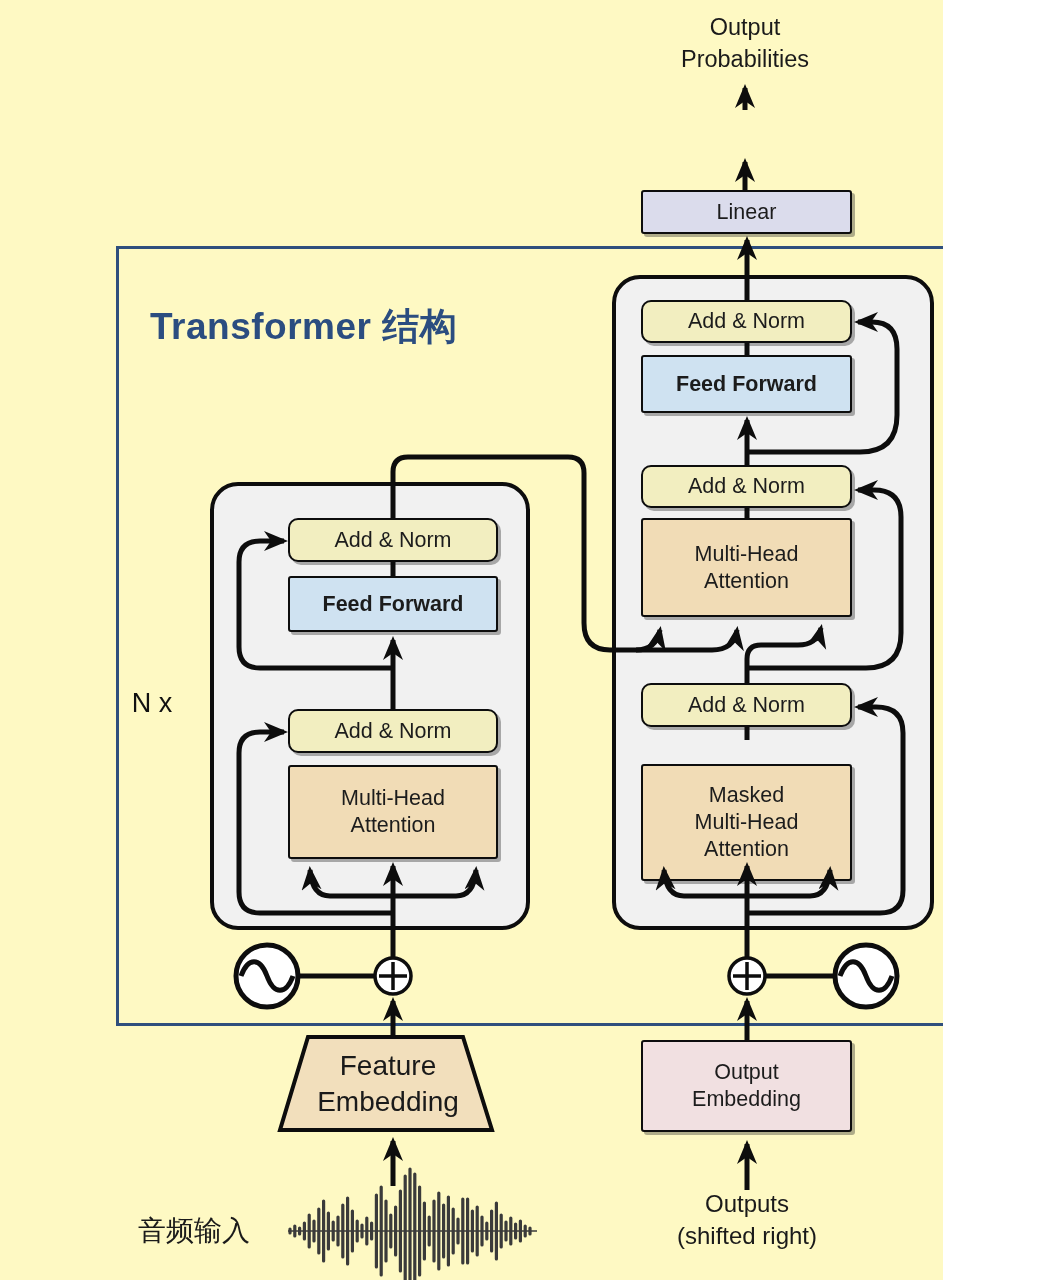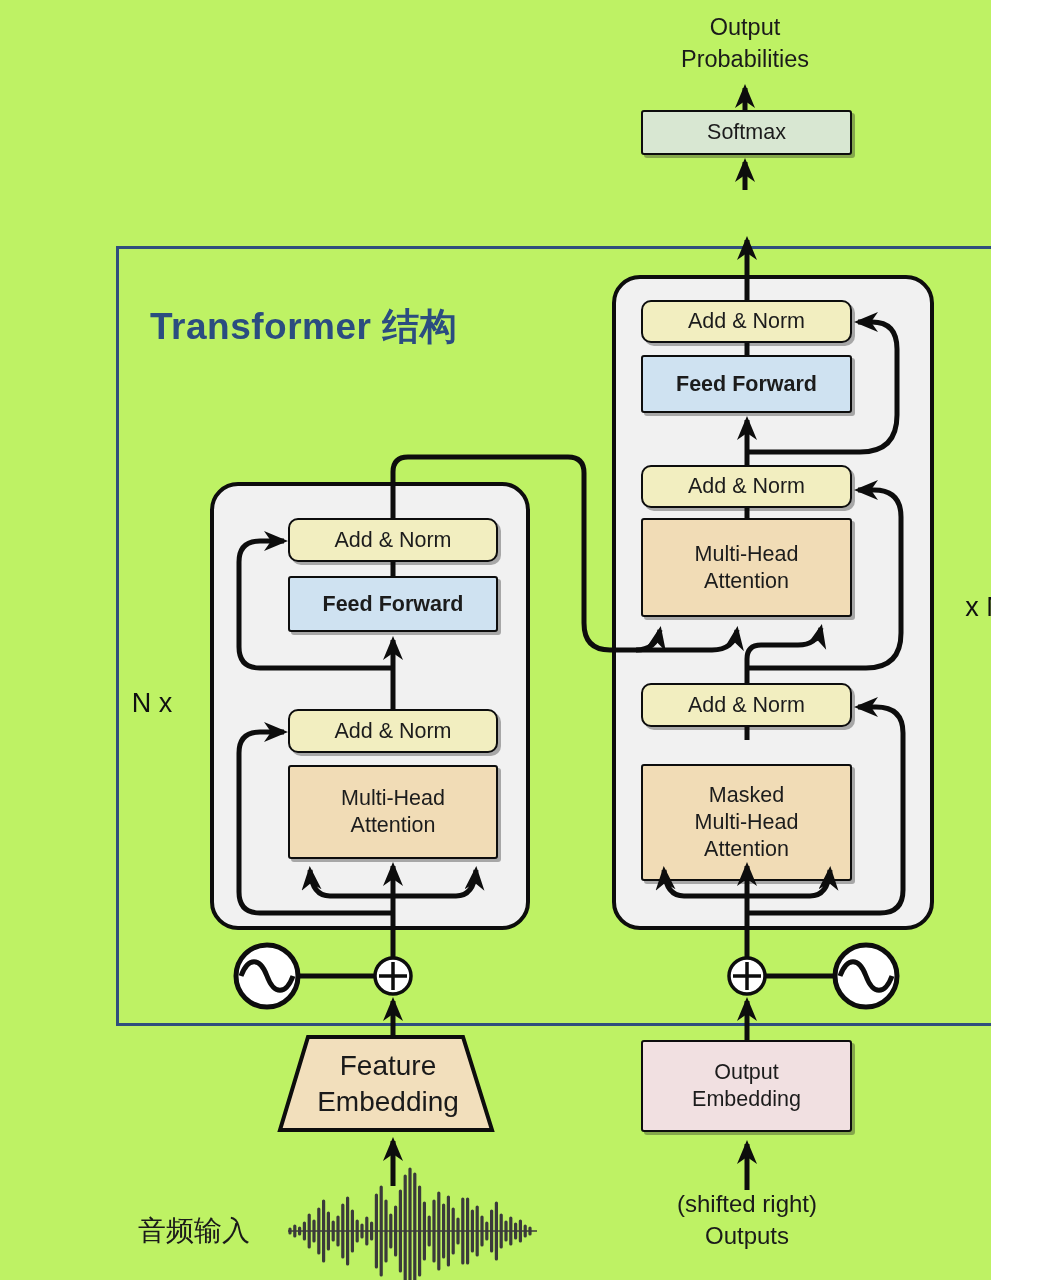--- a/index.html
+++ b/index.html
@@ -1,18 +1,18 @@
 <!DOCTYPE html>
 <html><head>
 <meta charset="utf-8">
 <style>
   html,body{margin:0;padding:0;background:#ffffff;}
   #stage{
-    position:relative;width:943px;height:1280px;background:#bef264;overflow:hidden;
-    font-family:"Liberation Sans", "DejaVu Sans", sans-serif;color:#1a1a1a;padding-left:48px;
+    position:relative;width:943px;height:1280px;background:#fef9c3;overflow:hidden;
+    font-family:"Liberation Sans", "DejaVu Sans", sans-serif;color:#1a1a1a;
   }
   
   .block{
     position:absolute;background:#f1f1f1;border:4.5px solid #0d0d0d;border-radius:28px;
     box-sizing:border-box;z-index:1;
   }
   
   .box{
     position:absolute;display:flex;flex-direction:column;align-items:center;justify-content:center;
     border:2.5px solid #0d0d0d;border-radius:3px;box-sizing:border-box;
@@ -54,22 +54,22 @@
 
   <div id="frame"></div>
 
   <div class="lbl two-line" style="left:620px;top:12px;width:250px;font-size:23.5px;">
     <div>Output</div>
     <div>Probabilities</div>
   </div>
 
   <div id="title">Transformer 结构</div>
 
-  <div class="box green" style="left:641px;top:110px;width:211px;height:45px;">
-    <span>Softmax</span>
+  <div class="box lavender" style="left:641px;top:190px;width:211px;height:44px;">
+    <span>Linear</span>
   </div>
 
   <div class="block" style="left:210px;top:482px;width:320px;height:448px;"></div>
   <div class="block" style="left:612px;top:275px;width:322px;height:655px;"></div>
 
   <div class="box yellow" style="left:288px;top:518px;width:210px;height:44px;">
     <span>Add &amp; Norm</span>
   </div>
   <div class="box blue" style="left:288px;top:576px;width:210px;height:56px;">
     <span>Feed Forward</span>
@@ -106,22 +106,22 @@
 
   <div class="repeat-lbl" style="left:122px;top:688px;width:60px;text-align:center;">N x</div>
   <div class="repeat-lbl" style="left:955px;top:592px;width:64px;text-align:center;">x M</div>
 
   <div class="box pink" style="left:641px;top:1040px;width:211px;height:92px;">
     <span>Output</span>
     <span>Embedding</span>
   </div>
 
   <div class="lbl two-line" style="left:640px;top:1188px;width:214px;font-size:24px;">
+    <div>Outputs</div>
     <div>(shifted right)</div>
-    <div>Outputs</div>
   </div>
   <div id="audio-input-lbl">音频输入</div>
 
   <div id="feature-text">
     <div>Feature</div>
     <div>Embedding</div>
   </div>
 
   <svg id="svgL" width="1054" height="1280" viewBox="0 0 1054 1280">
     <defs>

